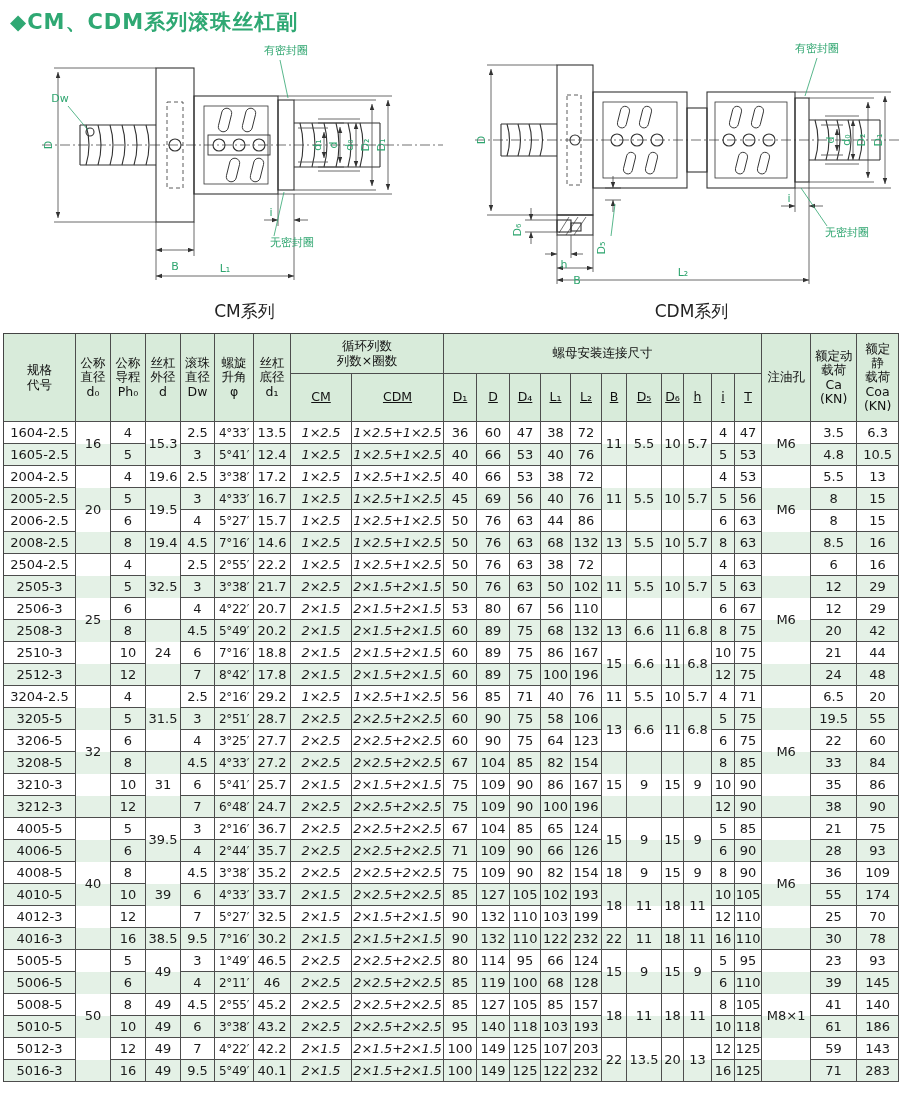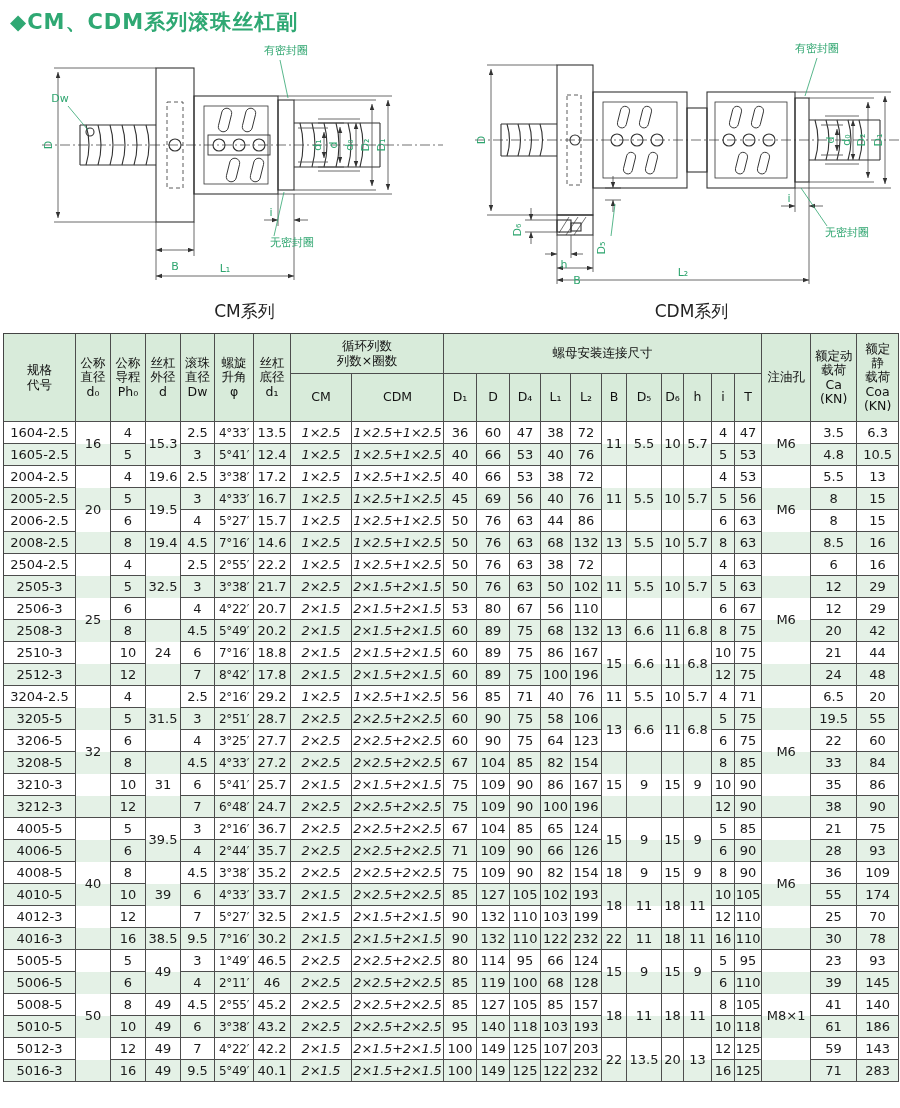--- a/index.html
+++ b/index.html
@@ -12,21 +12,21 @@
   svg text{font-family:"DejaVu Sans","Liberation Sans",sans-serif;}
   .glabel{fill:#2ea56f;font-size:11px;}
   .gline{stroke:#2ea56f;stroke-width:0.8;fill:none;}
   table{border-collapse:separate;border-spacing:0;table-layout:fixed;
     margin:10px 0 0 3px;width:896px;
     border-top:1.5px solid #444;border-left:1.5px solid #444;}
   th,td{border-right:1px solid #4d4d4d;border-bottom:1px solid #4d4d4d;
     text-align:center;vertical-align:middle;padding:0;box-sizing:border-box;overflow:hidden;}
   th{background:#d8ebda;font-size:12.5px;font-weight:normal;white-space:pre-line;line-height:1.14;color:#111;}
   thead tr:nth-child(1) th{height:40px;}
-  thead tr:nth-child(2) th{height:48px;}
+  thead tr:nth-child(2) th{height:48px;text-decoration:underline;}
   td{height:22px;font-size:13px;line-height:1;}
   .rw{background:#fff;}
   .rg{background:#e4f1e6;}
   .mw{background:repeating-linear-gradient(to bottom,#fff 0 22px,#e4f1e6 22px 44px);}
   .mg{background:repeating-linear-gradient(to bottom,#e4f1e6 0 22px,#fff 22px 44px);}
   .c-phi{font-size:12px;letter-spacing:-0.3px;}
   .c-cdm,.c-cm{letter-spacing:-0.2px;font-style:italic;}
 </style>
 </head>
 <body>

